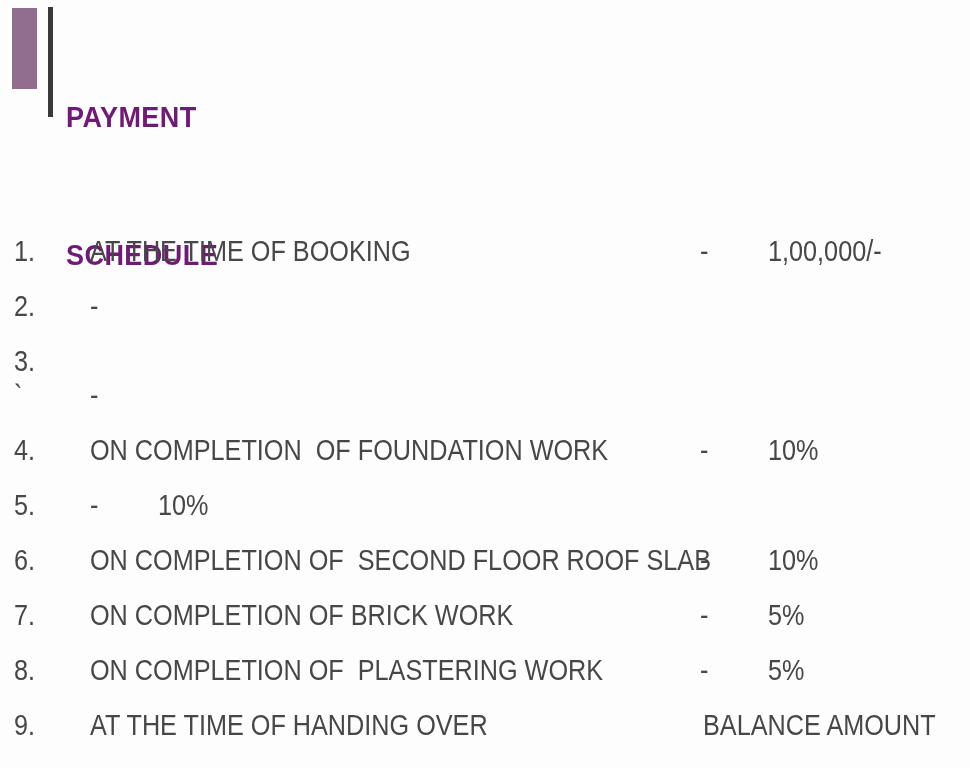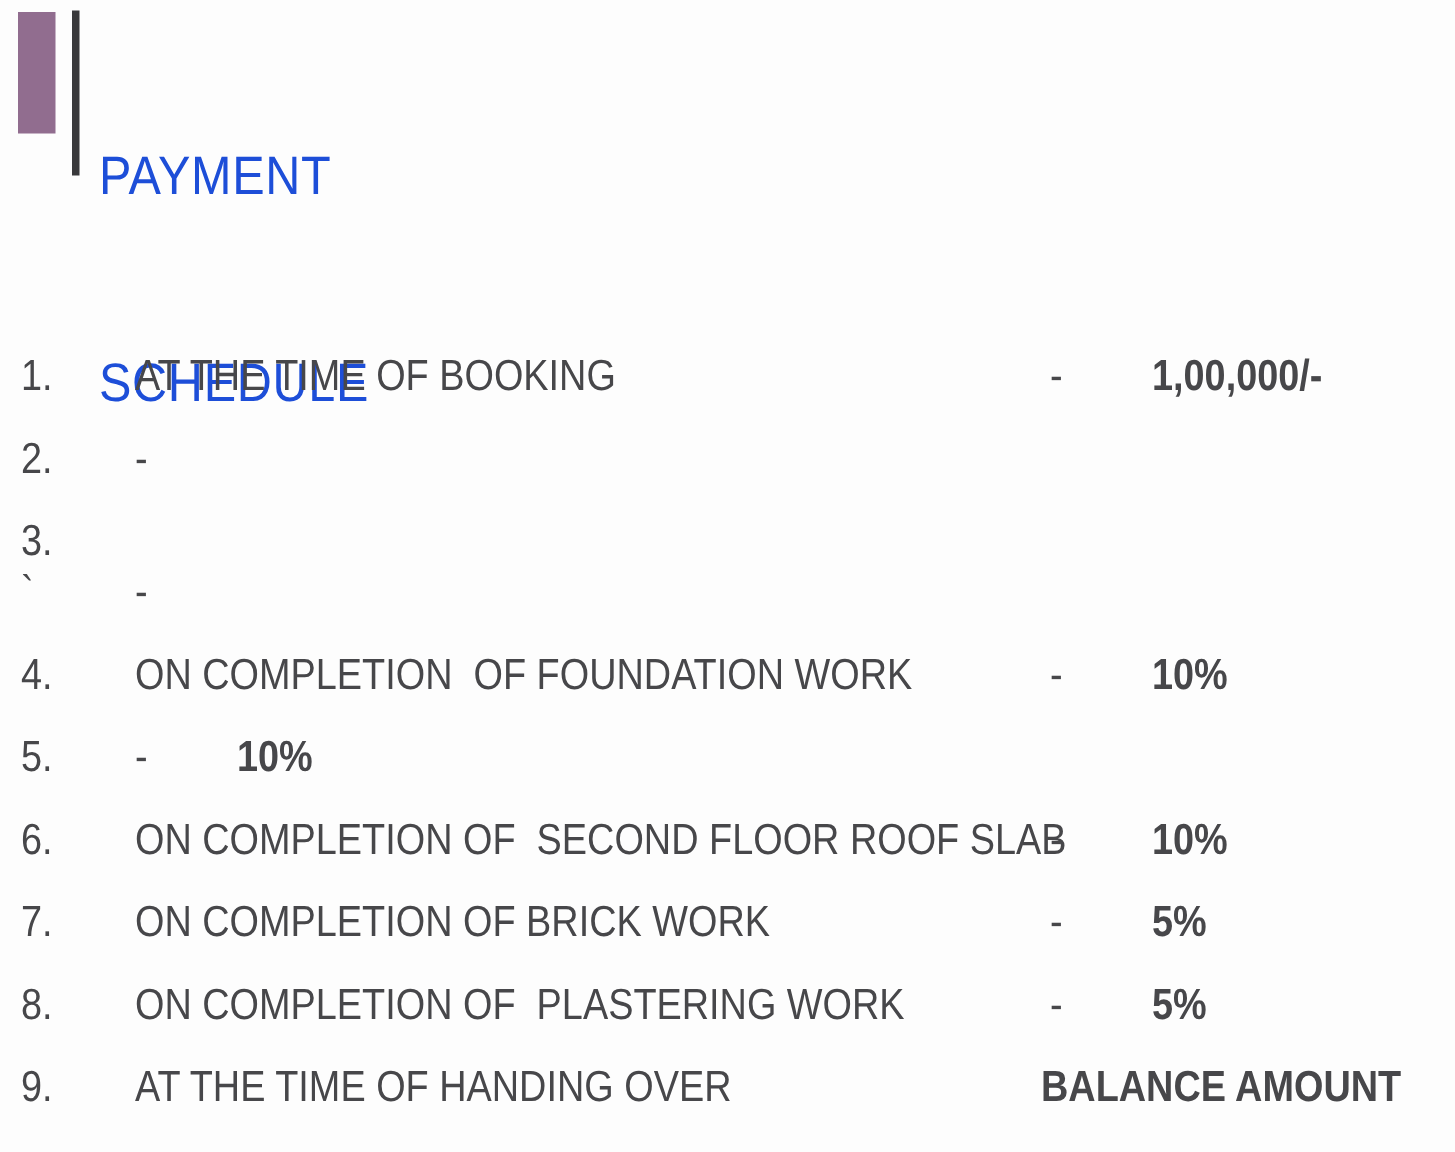--- a/index.html
+++ b/index.html
@@ -26,23 +26,23 @@
   }
   .divider-bar {
     position: absolute;
     left: 48px; top: 7px;
     width: 5px; height: 110px;
     background: #39393b;
   }
   .title-block {
     position: absolute;
     left: 66px; top: 2px;
-    color: #1d4ed8;
-    font-weight: normal;
-    font-size: 36px;
+    color: #701a75;
+    font-weight: bold;
+    font-size: 30px;
     line-height: 46px;
     letter-spacing: 0.5px;
     white-space: pre;
   }
   .title-line {
     display: block;
     transform: scaleX(0.9);
     transform-origin: 0 50%;
   }
 
@@ -57,21 +57,21 @@
   }
   .row {
     display: flex;
     align-items: flex-start;
     margin-bottom: 21px;
     line-height: 34px;
   }
   .col-num   { width: 76px; flex: 0 0 76px; }
   .col-desc  { flex: 1 1 auto; min-width: 0; }
   .col-dash  { flex: 0 0 68px; align-self: flex-end; }
-  .col-value { flex: 0 0 202px; align-self: flex-end; font-weight: bold; }
+  .col-value { flex: 0 0 202px; align-self: flex-end; }
   .txt {
     display: inline-block;
     transform: scaleX(0.87);
     transform-origin: 0 50%;
     white-space: pre;
   }
   .line { display: block; }
 </style>
 </head>
 <body>

